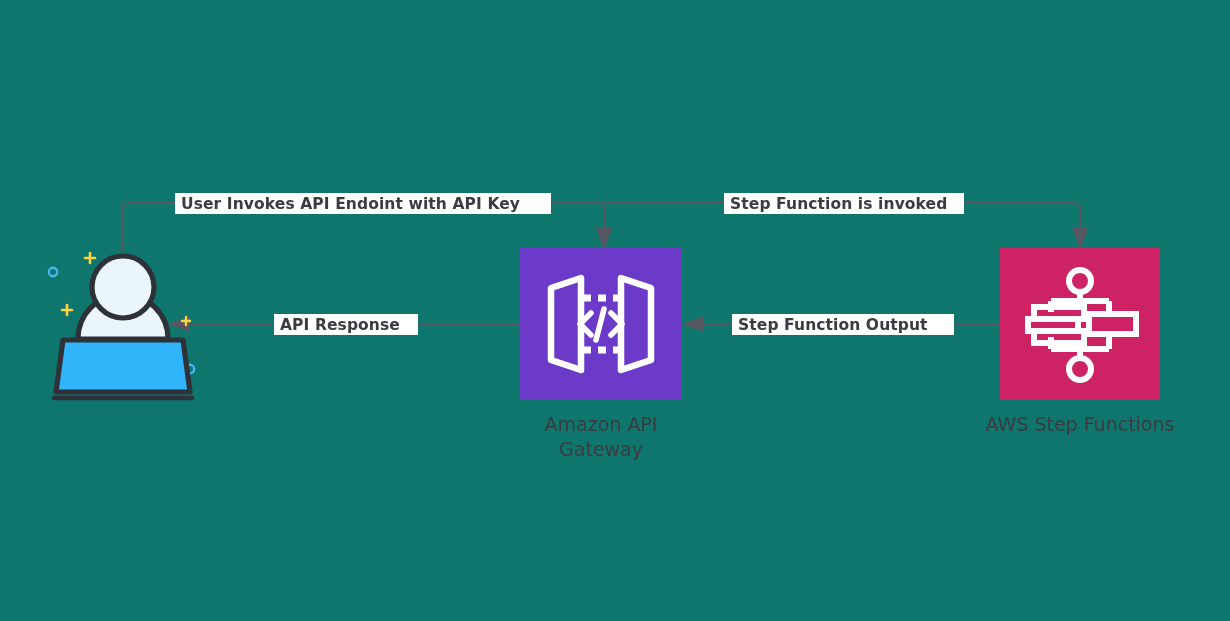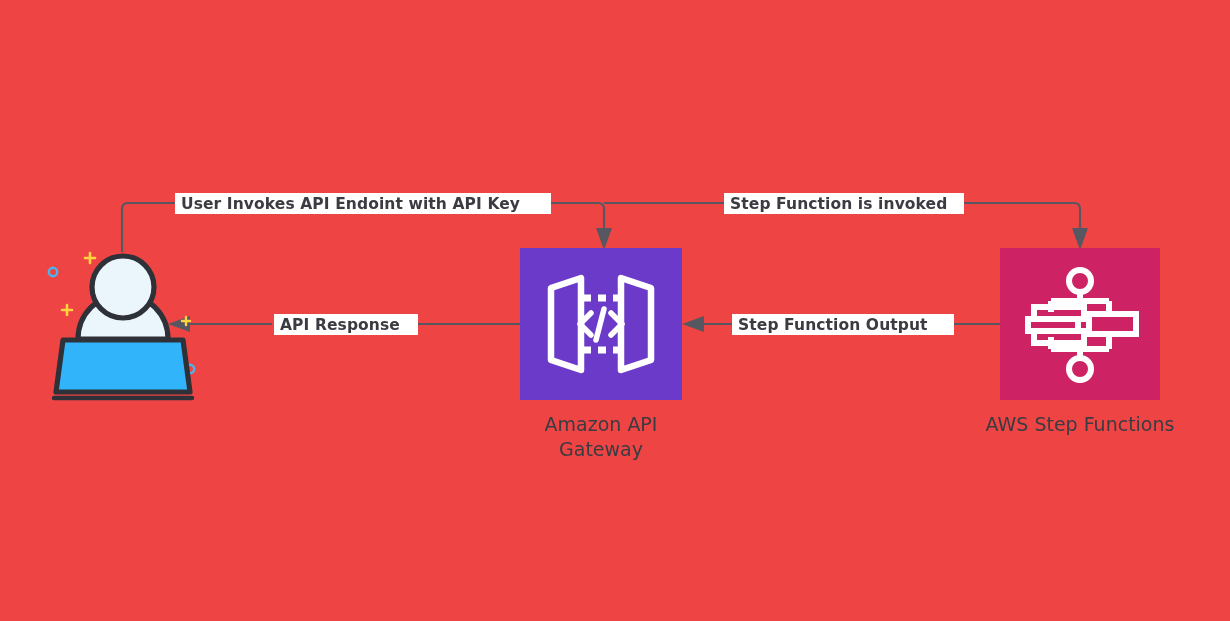--- a/index.html
+++ b/index.html
@@ -8,21 +8,21 @@
     padding: 0;
     background: #ffffff;
   }
   body {
     font-family: "DejaVu Sans", sans-serif;
   }
   #canvas {
     position: relative;
     width: 1230px;
     height: 621px;
-    background: #ef4444;
+    background: #0f766e;
     overflow: hidden;
   }
   #diagram-svg {
     position: absolute;
     top: 0;
     left: 0;
     width: 1230px;
     height: 621px;
   }
   .edge-label {

